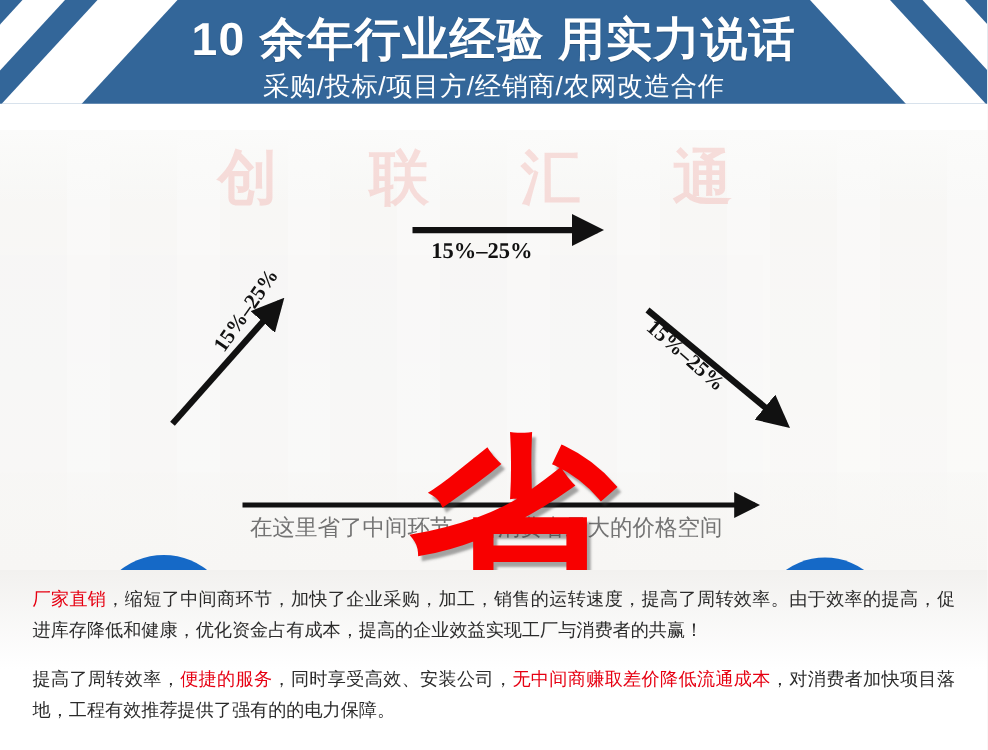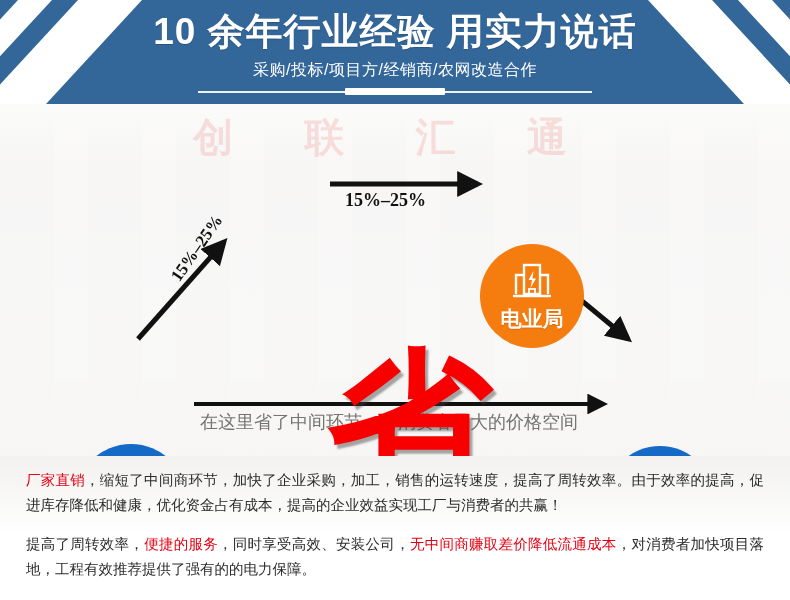--- a/index.html
+++ b/index.html
@@ -5,33 +5,33 @@
   html,body{margin:0;padding:0;}
   body{
     width:790px;height:600px;overflow:hidden;
     font-family:"Liberation Sans","DejaVu Sans",sans-serif;
     background:#ffffff;
   }
   .page{position:relative;width:790px;height:600px;overflow:hidden;background:#fff;}
 
   
   .header{
-    position:absolute;left:0;top:0;width:790px;height:104px;
+    position:absolute;left:0;top:0;width:790px;height:83px;
     background:#336699;overflow:hidden;
   }
   .header-bg-chevrons{position:absolute;left:0;top:0;width:790px;height:104px;}
   .title-line{
     position:absolute;left:0;top:10px;width:790px;text-align:center;
     color:#ffffff;font-size:37px;font-weight:bold;letter-spacing:1px;
     line-height:44px;text-shadow:0 1px 1px rgba(0,0,0,.18);
     white-space:nowrap;
   }
   .subtitle-line{
     position:absolute;left:0;top:57px;width:790px;text-align:center;
-    color:#ffffff;font-size:16px;line-height:26px;letter-spacing:.5px;
+    color:#ffffff;font-size:21px;line-height:26px;letter-spacing:.5px;
     white-space:nowrap;
   }
   .divider{position:absolute;left:198px;top:88px;width:394px;height:8px;}
   .divider .thin{
     position:absolute;left:0;top:3px;width:394px;height:2px;background:#ffffff;opacity:.92;
   }
   .divider .thick{
     position:absolute;left:147px;top:0px;width:100px;height:7px;background:#ffffff;border-radius:1px;
   }
 
@@ -54,21 +54,21 @@
   .bg-sky{
     position:absolute;left:0;top:0;width:790px;height:60px;
     background:linear-gradient(to bottom,#fbfbfa,rgba(251,251,250,0));
   }
   .bg-ground{
     position:absolute;left:0;bottom:0;width:790px;height:78px;
     background:linear-gradient(to bottom,rgba(246,245,243,.3),#f7f6f4);
   }
   .watermark{
     position:absolute;left:0;top:6px;width:790px;text-align:center;
-    font-size:40px;font-weight:bold;color:#e8524a;opacity:.17;
+    font-size:48px;font-weight:bold;color:#e8524a;opacity:.17;
     letter-spacing:30px;white-space:nowrap;
   }
 
   
   .node{position:absolute;border-radius:50%;display:flex;flex-direction:column;
     align-items:center;justify-content:center;box-sizing:border-box;}
   .node .ic{display:block;}
   .node .lbl{
     color:#fff;font-weight:bold;line-height:1.05;text-align:center;
     white-space:nowrap;text-shadow:0 1px 1px rgba(0,0,0,.12);
@@ -171,32 +171,20 @@
     </svg>
 
     <div class="arrow-label lbl-top">15%–25%</div>
     <div class="arrow-label lbl-left">15%–25%</div>
     <div class="arrow-label lbl-right">15%–25%</div>
     <div class="lbl-bottom">在这里省了中间环节，给消费者最大的价格空间</div>
 
     <div class="big-save">省</div>
 
 
-    <div class="node node-bureau">
-      <span class="ic">
-        <svg width="42" height="38" viewBox="0 0 42 38">
-          <rect x="13" y="3" width="16" height="29" fill="none" stroke="#fff" stroke-width="2.4"></rect>
-          <path d="M13 13 H5 V32 M29 13 H37 V32" fill="none" stroke="#fff" stroke-width="2.4"></path>
-          <path d="M3 34 H39" stroke="#fff" stroke-width="2.4" stroke-linecap="round"></path>
-          <path d="M22.5 9 L17.5 18 H21 L19.5 26 L25 16.5 H21.5 Z" fill="#fff"></path>
-          <rect x="18" y="27" width="6" height="5" fill="none" stroke="#fff" stroke-width="1.8"></rect>
-        </svg>
-      </span>
-      <span class="lbl">电业局</span>
-    </div>
 
     <div class="node node-factory">
       
       
     </div>
 
     <div class="node node-consumer">
       
       
     </div>

